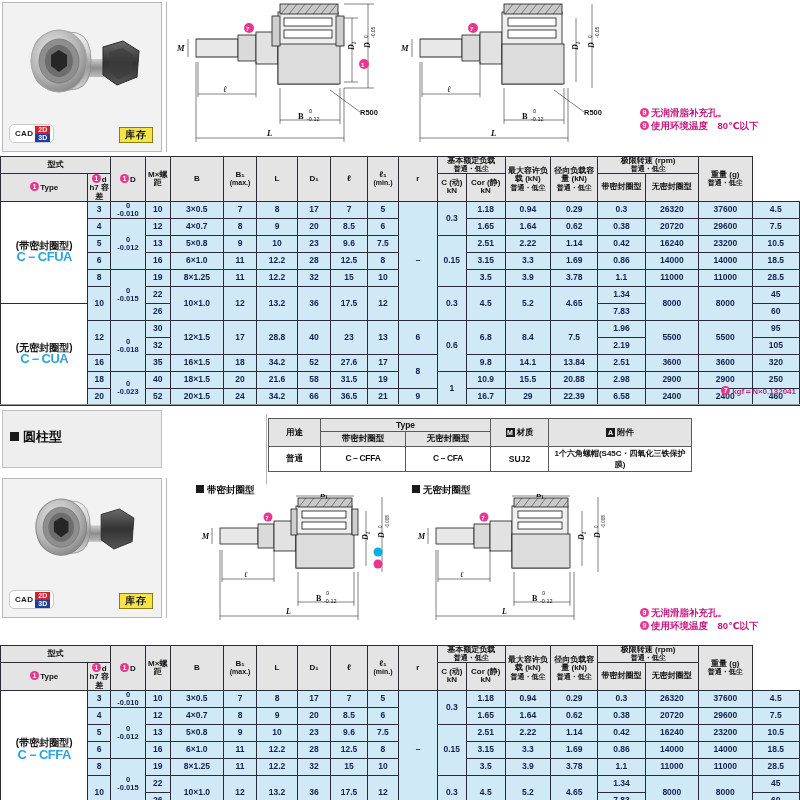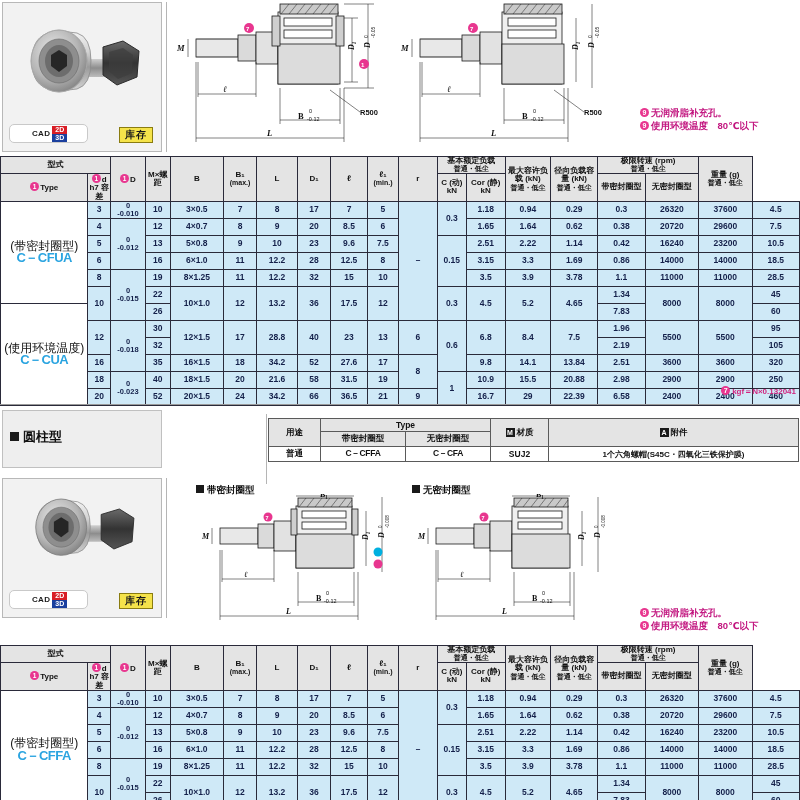--- a/index.html
+++ b/index.html
@@ -16,21 +16,21 @@
   
   .sec { position:absolute; left:0; width:800px; }
 
   .photo-box {
     position:absolute; left:2px; top:2px; width:160px; height:150px;
     background:#f2f2f2; border:1px solid #b8b8b8;
   }
   .cadbar { position:absolute; left:6px; bottom:8px; display:flex; align-items:center; }
   .cad-pill {
     display:flex; align-items:center; background:#fff; border:1px solid #c9c9c9;
-    border-radius:5px; padding:1px 20px; height:19px;margin-top:30px;
+    border-radius:5px; padding:1px 3px; height:19px;margin-top:30px;
   }
   .cad-word { font-size:8px; font-weight:bold; letter-spacing:.3px; color:#1a1a1a; padding:0 2px;}
   .cad-stack { display:flex; flex-direction:column; }
   .cad-2d { background:#d81e26; color:#fff; font-size:7px; font-weight:bold; padding:0 3px; line-height:8px;}
   .cad-3d { background:#1a3f9e; color:#fff; font-size:7px; font-weight:bold; padding:0 3px; line-height:8px;}
   .stock-badge {
     position:absolute; right:8px; bottom:8px;
     background:#f5e34a; border:1px solid #8a7c10; color:#1a1a1a;
     font-size:10px; font-weight:bold; padding:0px 5px; letter-spacing:1px;
   }
@@ -50,21 +50,21 @@
   
   table.spec { border-collapse:collapse; width:800px; table-layout:fixed; }
   table.spec th, table.spec td {
     border:1px solid #2a2a3a; text-align:center; vertical-align:middle;
     font-size:8.5px; font-weight:bold; padding:0; line-height:1.05;
     color:#14204a;
   }
   table.spec th { background:#e4e4e4; color:#111; font-size:8px; }
   table.spec td { background:#cfe9f7; }
   td.typecell { background:#ffffff !important; text-align:left; padding-left:6px; }
-  .type-sub { font-size:12px; color:#111; font-weight:normal; display:block; }
+  .type-sub { font-size:10px; color:#111; font-weight:bold; display:block; }
   .type-code { font-size:13px; color:#2aa4e0; font-weight:bold; letter-spacing:-0.5px; display:block; margin-top:-1px;}
   .cyan { color:#17a5e6; }
   .tol { font-size:7.5px; line-height:8px; }
   .tol i { font-style:normal; display:block; }
   .num-pink { display:inline-block; width:9px; height:9px; border-radius:50%; background:#e8368f; color:#fff;
               font-size:6.5px; text-align:center; line-height:9px; margin-right:1px; vertical-align:1px; font-weight:bold;}
   .small2 { font-size:7px; display:block; font-weight:bold;}
   .hdr-top { font-size:7.5px; }
 
   
@@ -448,21 +448,21 @@
           <td rowspan="2">4.5</td>
           <td rowspan="2">5.2</td>
           <td rowspan="2">4.65</td>
           <td>1.34</td>
           <td rowspan="2">8000</td>
           <td rowspan="2">8000</td>
           <td>45</td>
         </tr>
         <tr style="height:17px">
           <td class="typecell" rowspan="6">
-            <span class="type-sub">(使用环境温度)</span>
+            <span class="type-sub">(无密封圈型)</span>
             <span class="type-code">C－CUA</span>
           </td>
           <td class="cyan">26</td>
           <td>7.83</td>
           <td>60</td>
         </tr>
         <tr style="height:17px">
           <td class="cyan" rowspan="2">12</td>
           <td rowspan="3"><span class="tol"><i>0</i><i>-0.018</i></span></td>
           <td class="cyan">30</td>
@@ -552,21 +552,21 @@
 
 <div class="divider" style="top:404px;"></div>
 
 <div class="sec" style="top:410px;height:225px;">
 
   <div class="cyl-head"></div>
   <div class="cyl-title">
     <span class="sq"></span><span>圆柱型</span>
   </div>
 
-  <table class="typetbl" style="position:absolute;left:268px;top:8px;width:531px;">
+  <table class="typetbl" style="position:absolute;left:268px;top:8px;width:424px;">
     <tbody>
         <tr>
       <th rowspan="2" style="width:52px;">用途</th>
       <th colspan="2" style="width:170px;">Type</th>
       <th rowspan="2" style="width:58px;">
         <span class="blk-sq">M</span><span>材质</span>
       </th>
       <th rowspan="2">
         <span class="blk-sq">A</span><span>附件</span>
       </th>

